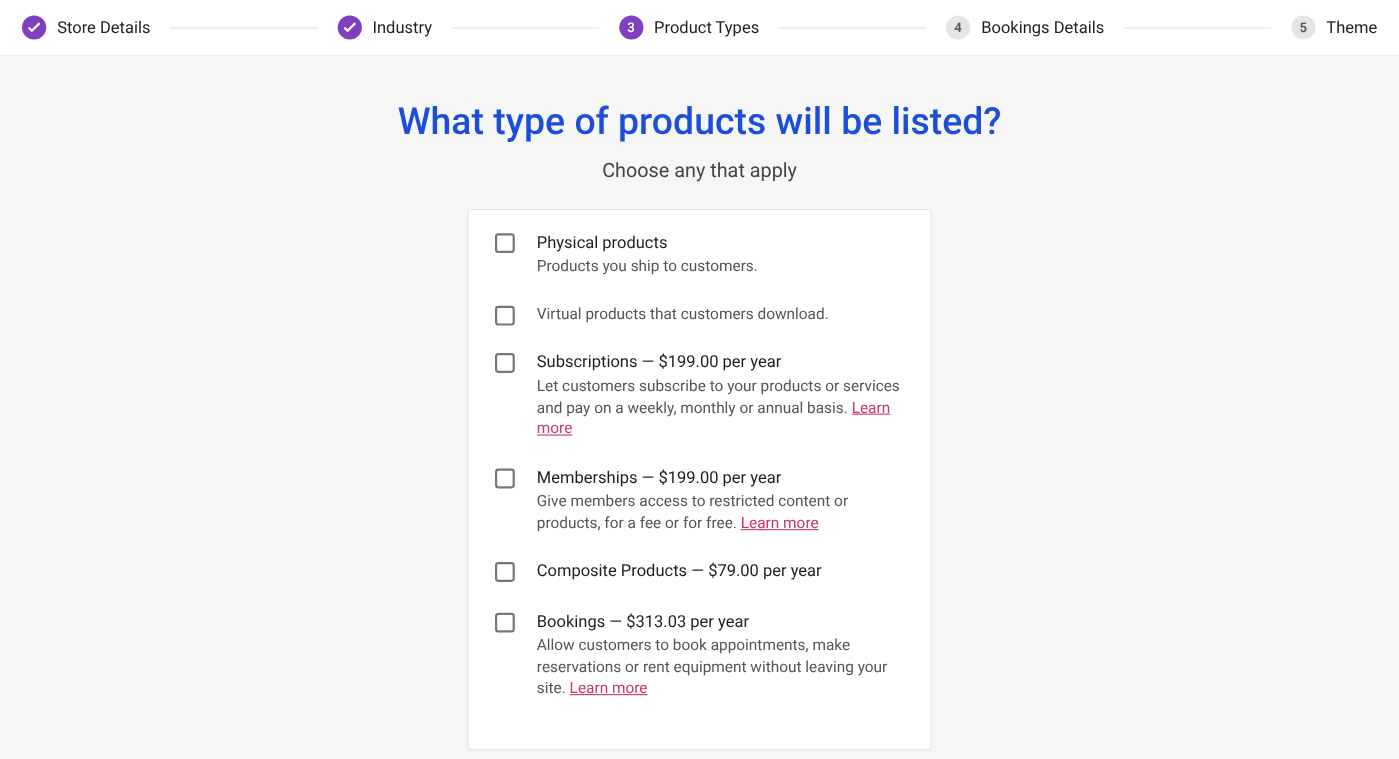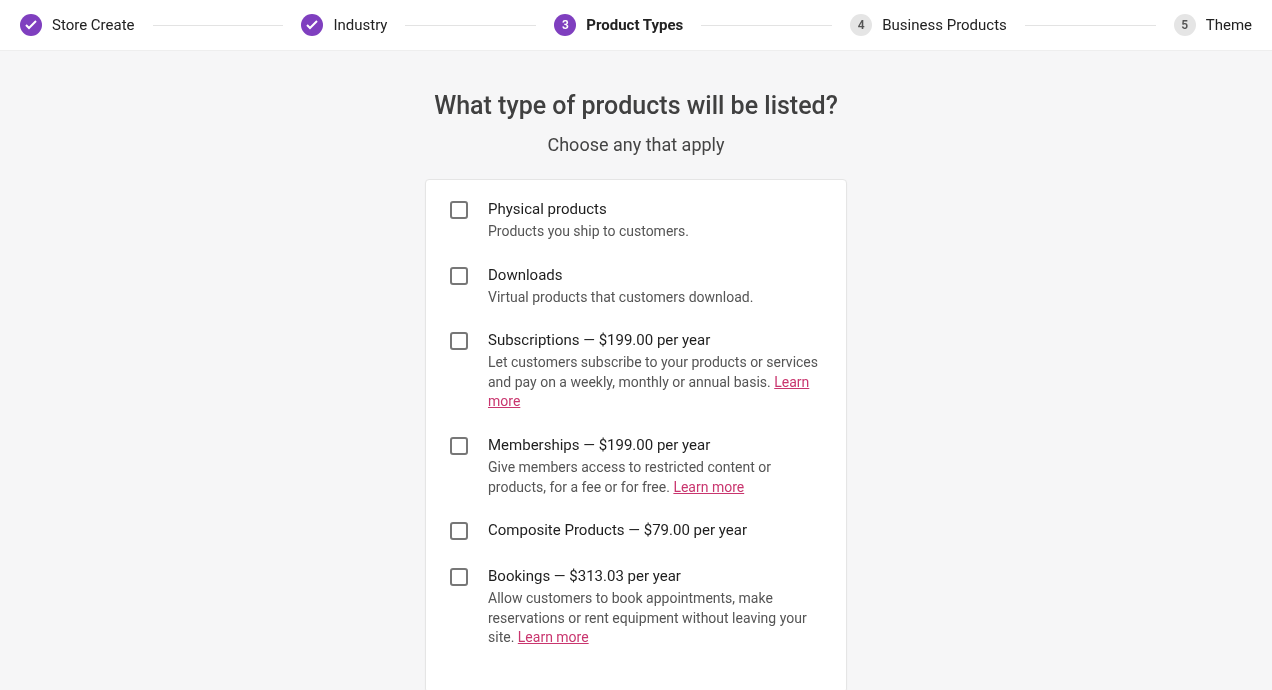--- a/index.html
+++ b/index.html
@@ -43,35 +43,35 @@
     color: #fff;
   }
   .step-circle.pending {
     background: #e5e5e5;
     color: #555;
   }
   .step-label {
     font-size: 15px;
     color: #222;
   }
-  .step-label.current { font-weight: 700; }
+  .step-label.current { font-weight: 400; }
   .sep {
     flex: 1;
     height: 1px;
     background: #e3e3e3;
     margin: 0 18px;
   }
   .main {
     padding-top: 40px;
     text-align: center;
   }
   .title {
-    font-size: 25px;
+    font-size: 34px;
     font-weight: 500;
-    color: #404040;
+    color: #1d4ed8;
   }
   .subtitle {
     font-size: 18px;
     color: #444;
     margin-top: 14px;
   }
   .card {
     width: 422px;
     margin: 24px auto 0;
     background: #fff;
@@ -117,40 +117,40 @@
 </head>
 <body>
 
 <div class="stepper">
   <div class="step">
     <div class="step-circle done">
       <svg class="check-svg" viewBox="0 0 12 10">
           <path d="M1 5 L4 8 L11 1" stroke="#fff" stroke-width="2" fill="none"></path>
         </svg>
     </div>
-    <span class="step-label">Store Create</span>
+    <span class="step-label">Store Details</span>
   </div>
   <div class="sep"></div>
   <div class="step">
     <div class="step-circle done">
       <svg class="check-svg" viewBox="0 0 12 10">
           <path d="M1 5 L4 8 L11 1" stroke="#fff" stroke-width="2" fill="none"></path>
         </svg>
     </div>
     <span class="step-label">Industry</span>
   </div>
   <div class="sep"></div>
   <div class="step">
     <div class="step-circle current">3</div>
     <span class="step-label current">Product Types</span>
   </div>
   <div class="sep"></div>
   <div class="step">
     <div class="step-circle pending">4</div>
-    <span class="step-label">Business Products</span>
+    <span class="step-label">Bookings Details</span>
   </div>
   <div class="sep"></div>
   <div class="step">
     <div class="step-circle pending">5</div>
     <span class="step-label">Theme</span>
   </div>
 </div>
 
 <div class="main">
   <h1 class="title">What type of products will be listed?</h1>
@@ -162,21 +162,20 @@
       <div class="checkbox"></div>
       <div class="opt-body">
         <div class="opt-title">Physical products</div>
         <div class="opt-desc"><span>Products you ship to customers.</span></div>
       </div>
     </div>
 
     <div class="option">
       <div class="checkbox"></div>
       <div class="opt-body">
-        <div class="opt-title">Downloads</div>
         <div class="opt-desc"><span>Virtual products that customers download.</span></div>
       </div>
     </div>
 
     <div class="option">
       <div class="checkbox"></div>
       <div class="opt-body">
         <div class="opt-title">Subscriptions — $199.00 per year</div>
         <div class="opt-desc"><span>Let customers subscribe to your products or services and pay on a weekly, monthly or annual basis. </span><a class="learn-more">Learn more</a></div>
       </div>

